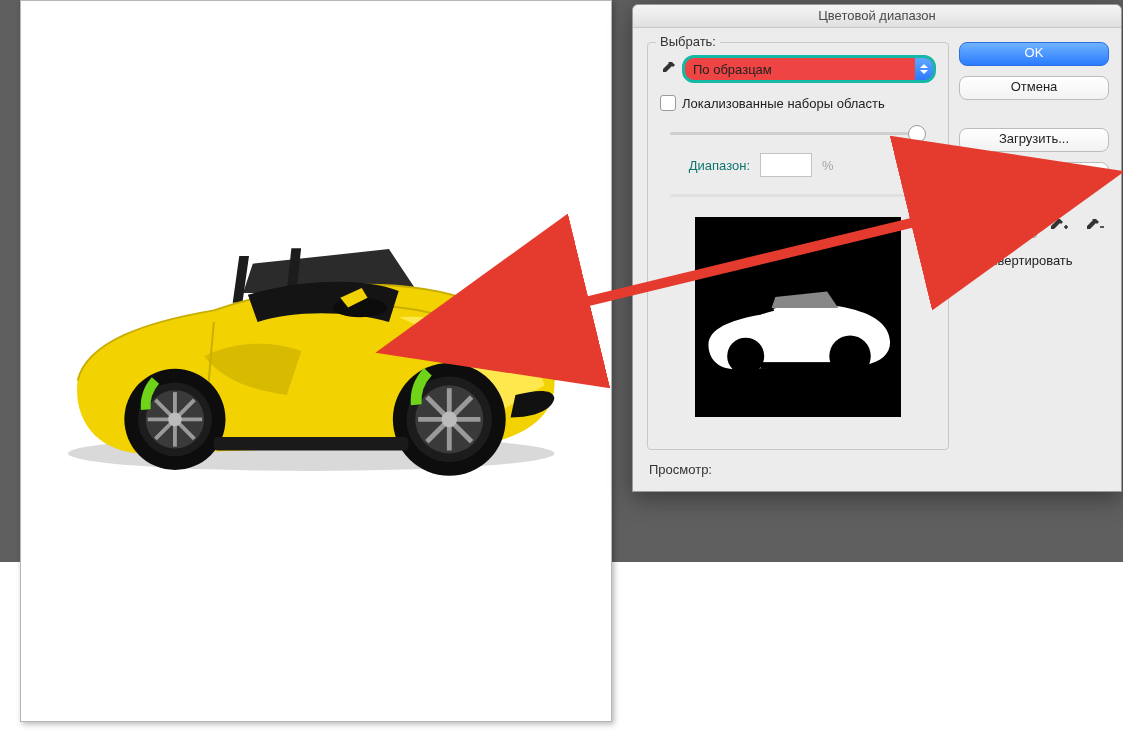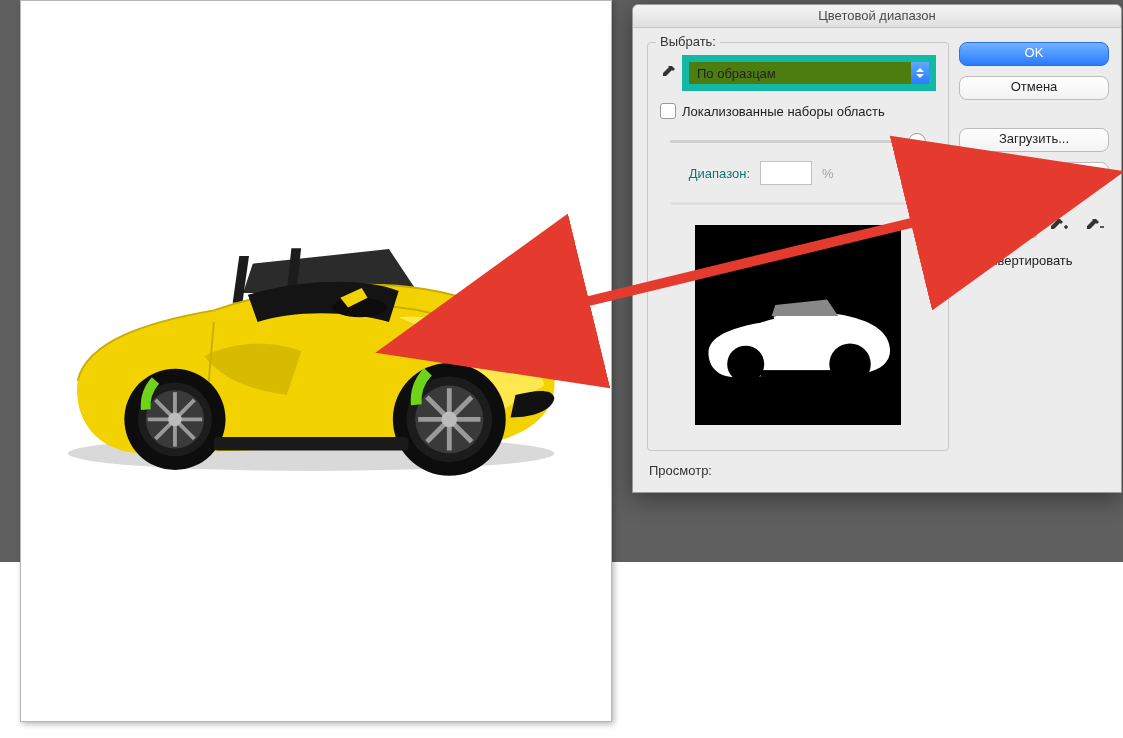--- a/index.html
+++ b/index.html
@@ -6,26 +6,26 @@
 .stage{position:relative;width:1123px;height:562px;background:#5f5f5f}
 .canvas-wrap{position:absolute;left:20px;top:0;width:590px;height:720px;background:#fff;border:1px solid #b6b6b6;box-shadow:2px 2px 6px rgba(0,0,0,.3)}
 .canvas-inner{position:absolute;left:8px;top:8px;right:8px;bottom:8px;background:#fff}
 
 .dialog{position:absolute;left:632px;top:4px;width:488px;background:#ececec;border:1px solid #9a9a9a;border-radius:6px 6px 0 0;box-shadow:0 6px 24px rgba(0,0,0,.4)}
 .dialog-title{height:22px;line-height:22px;text-align:center;font-size:13px;color:#4a4a4a;background:linear-gradient(#f5f5f5,#e0e0e0);border-bottom:1px solid #c8c8c8;border-radius:6px 6px 0 0}
 .dialog-body{position:relative;padding:14px 12px 14px 14px;display:flex}
 .dialog-left{flex:1}
 .dialog-right{width:150px;padding-left:10px}
 
-.fieldset{position:relative;border:1px solid #c8c8c8;border-radius:4px;padding:12px 12px 17px 12px;margin-bottom:11px}
+.fieldset{position:relative;border:1px solid #c8c8c8;border-radius:4px;padding:12px 12px 24px 12px;margin-bottom:11px}
 .fieldset-label{position:absolute;top:-9px;left:8px;background:#ececec;padding:0 4px;font-size:13px;color:#333}
 
 .select-row{display:flex;align-items:center;gap:6px;margin-bottom:12px}
 .eyedrop{width:16px;height:16px}
-.mac-select{flex:1;height:22px;display:flex;align-items:center;background:#4d7c0f;border:7px solid #14b8a6;border-radius:0;overflow:hidden}
+.mac-select{flex:1;height:22px;display:flex;align-items:center;background:#ef4444;border:3px solid #14b8a6;border-radius:12px;overflow:hidden}
 .mac-select span{flex:1;padding:0 8px;font-size:13px}
 .mac-select .caps{width:18px;height:100%;background:linear-gradient(#5fa8ff,#2a7bff);display:flex;flex-direction:column;align-items:center;justify-content:center;gap:1px}
 .mac-select .caps::before,.mac-select .caps::after{content:"";border:4px solid transparent}
 .mac-select .caps::before{border-bottom-color:#fff;margin-bottom:1px}
 .mac-select .caps::after{border-top-color:#fff}
 
 .check-row{display:flex;align-items:center;gap:6px;margin:4px 0 10px 0}
 .check{width:14px;height:14px;border:1px solid #9a9a9a;border-radius:3px;background:#fff}
 
 .param-row{display:flex;align-items:center;gap:10px;margin:4px 0}

